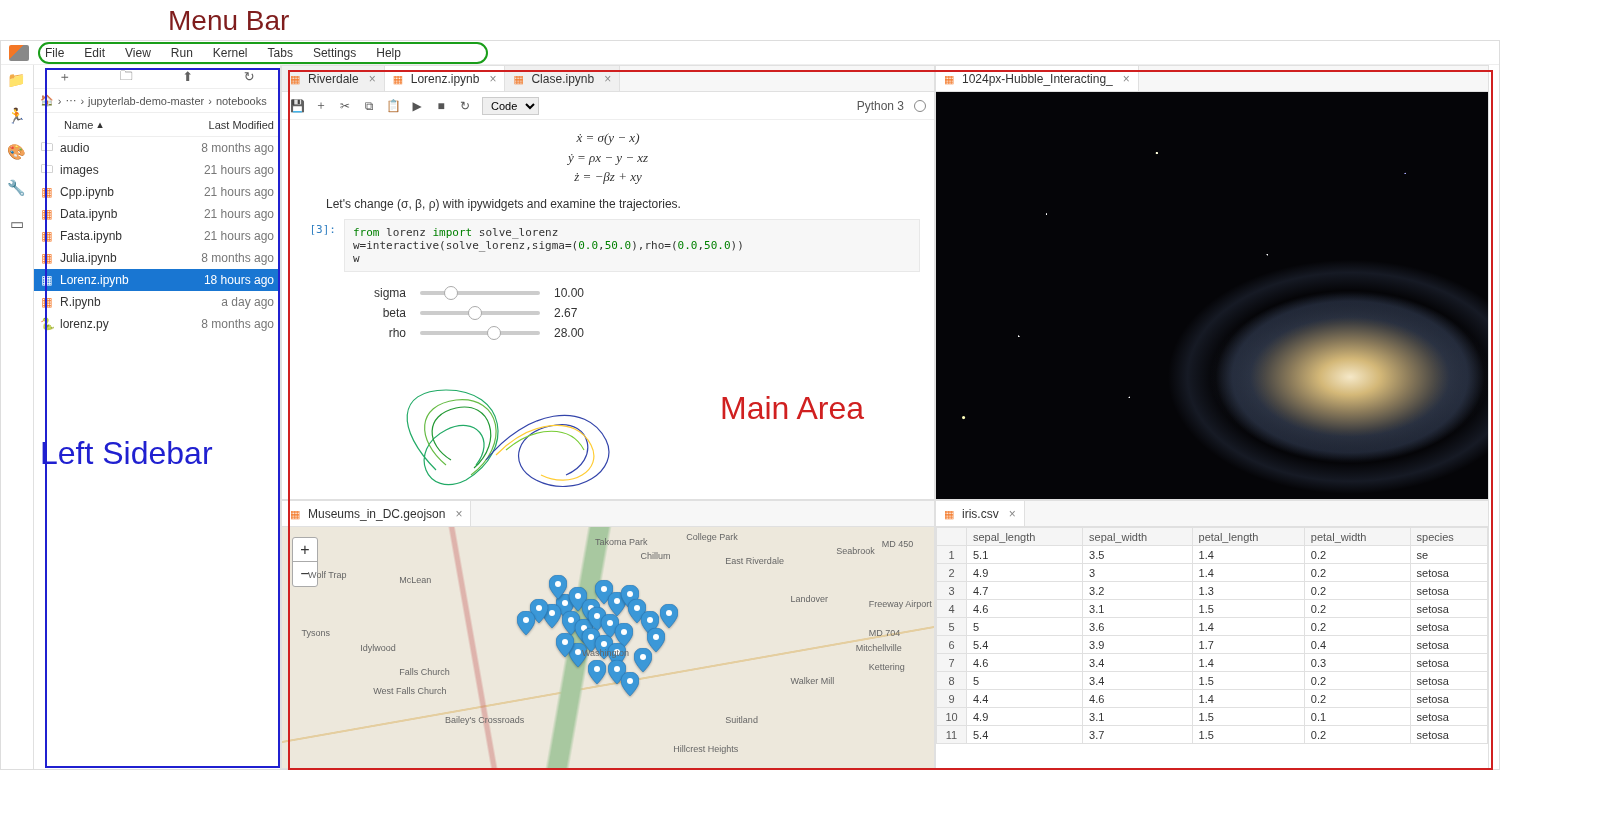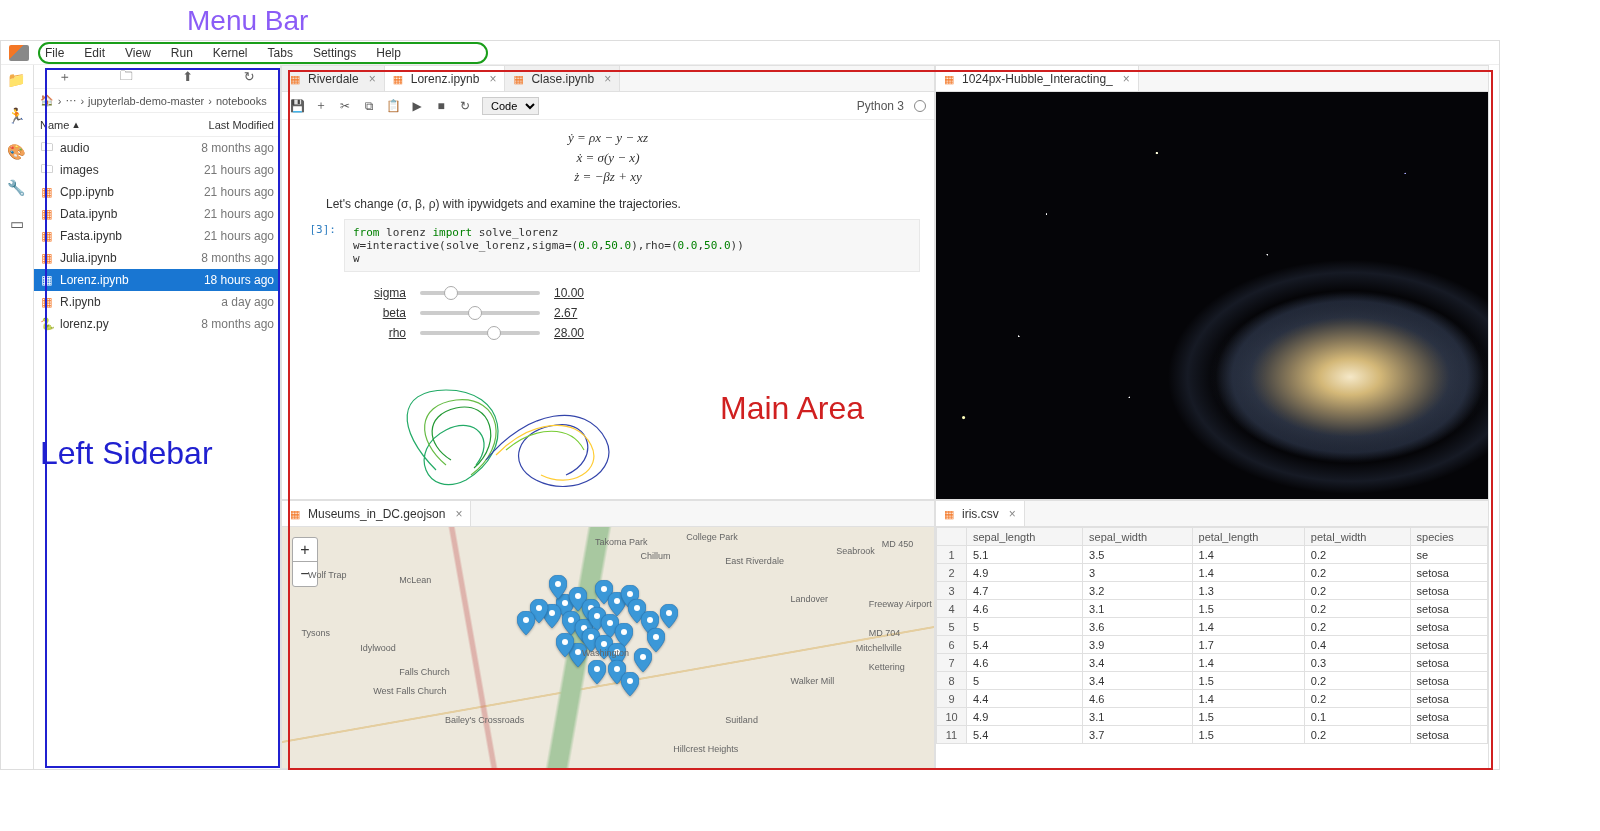--- a/index.html
+++ b/index.html
@@ -1,41 +1,41 @@
 <!DOCTYPE html>
 <html><head>
 <meta charset="utf-8">
 <style>
 * { box-sizing: border-box; margin: 0; padding: 0; }
 body { font-family: -apple-system, BlinkMacSystemFont, "Segoe UI", Helvetica, Arial, sans-serif; font-size: 12px; color: #333; background: #fff; width: 1600px; height: 831px; position: relative; overflow: hidden; }
 
 
 .annotation { position: absolute; font-size: 28px; font-weight: 400; z-index: 100; pointer-events: none; }
-.ann-menu { color: #8b5cf6; top: 5px; left: 187px; }
+.ann-menu { color: #7f1d1d; top: 5px; left: 168px; }
 .ann-menu-box { position: absolute; border: 2px solid #1a9e1a; border-radius: 15px; top: 42px; left: 38px; width: 450px; height: 22px; z-index: 99; pointer-events: none; }
 .ann-sidebar { color: #2020d0; top: 435px; left: 40px; font-size: 32px; }
 .ann-sidebar-box { position: absolute; border: 2px solid #2020d0; top: 68px; left: 45px; width: 235px; height: 700px; z-index: 99; pointer-events: none; }
 .ann-main { color: #d02020; top: 390px; left: 720px; font-size: 32px; }
 .ann-main-box { position: absolute; border: 2px solid #d02020; top: 70px; left: 288px; width: 1205px; height: 700px; z-index: 99; pointer-events: none; }
 
 
 .app { position: absolute; top: 40px; left: 0; width: 1500px; height: 730px; display: flex; flex-direction: column; border: 1px solid #ddd; }
 .menubar { height: 24px; display: flex; align-items: center; padding: 0 8px; gap: 4px; background: #fff; border-bottom: 1px solid #eee; font-size: 12px; }
 .menubar .logo { width: 20px; height: 16px; background: linear-gradient(135deg,#f37726 40%,#888 40%); border-radius: 2px; margin-right: 4px; }
 .menubar span { padding: 2px 8px; cursor: pointer; }
 
 .body-row { flex: 1; display: flex; min-height: 0; }
 .activity-bar { width: 33px; background: #fff; border-right: 1px solid #e0e0e0; display: flex; flex-direction: column; align-items: center; padding-top: 6px; gap: 18px; }
 .activity-bar .aicon { width: 18px; height: 18px; color: #616161; display: flex; align-items: center; justify-content: center; font-size: 15px; cursor: pointer; }
 
 .sidebar { width: 247px; background: #fff; border-right: 1px solid #e0e0e0; display: flex; flex-direction: column; font-size: 12px; }
 .sb-toolbar { height: 24px; display: flex; align-items: center; justify-content: space-around; border-bottom: 1px solid #eee; color: #616161; }
 .sb-toolbar span { cursor: pointer; font-size: 13px; }
 .sb-crumb { height: 24px; display: flex; align-items: center; gap: 4px; padding: 0 6px; border-bottom: 1px solid #eee; font-size: 11px; color: #555; white-space: nowrap; overflow: hidden; }
-.sb-header { height: 24px; display: flex; align-items: center; justify-content: space-between; padding: 0 6px; border-bottom: 1px solid #eee; font-size: 11px; color: #333; }
+.sb-header { height: 24px; display: flex; align-items: center; justify-content: space-between; padding: 0 6px; border-bottom: 1px solid #eee; font-size: 11px; color: #333; margin-left: 24px; }
 .sb-header .col-name { font-weight: 500; display: flex; align-items: center; gap: 4px; }
 .sb-list { flex: 1; overflow: auto; }
 .sb-row { height: 22px; display: flex; align-items: center; justify-content: space-between; padding: 0 6px; cursor: pointer; }
 .sb-row.selected { background: #1976d2; color: #fff; }
 .sb-row .fleft { display: flex; align-items: center; gap: 6px; }
 .sb-row .ficon { width: 14px; text-align: center; font-size: 12px; }
 .sb-row .ficon.folder { color: #616161; }
 .sb-row .ficon.nb { color: #f37726; }
 .sb-row .ficon.py { color: #3572A5; }
 .sb-row.selected .ficon { color: #fff; }
@@ -57,21 +57,21 @@
 .nb-toolbar .kcircle { width: 12px; height: 12px; border: 1px solid #888; border-radius: 50%; }
 .nb-content { flex: 1; overflow: auto; padding: 8px 14px; position: relative; }
 .equations { text-align: center; font-family: Georgia, serif; font-style: italic; font-size: 13px; line-height: 1.5; margin-bottom: 10px; }
 .nb-md { font-size: 12px; margin: 8px 30px; }
 .cell { display: flex; gap: 8px; margin: 8px 0; }
 .cell .prompt { width: 40px; text-align: right; color: #307fc1; font-family: monospace; font-size: 11px; padding-top: 4px;}
 .cell .code { flex: 1; background: #f7f7f7; border: 1px solid #e8e8e8; padding: 6px 8px; font-family: Menlo, Consolas, monospace; font-size: 11px; white-space: pre; color: #333; }
 .code .kw { color: #008000; font-weight: normal; }
 .code .num { color: #008000; }
 .sliders { margin: 14px 0 10px 60px; }
-.srow { display: flex; align-items: center; gap: 14px; margin: 6px 0; font-size: 12px; text-decoration: underline; }
+.srow { display: flex; align-items: center; gap: 14px; margin: 6px 0; font-size: 12px; }
 .srow .slabel { width: 50px; text-align: right; }
 .srow .strack { width: 120px; height: 4px; background: #ccc; border-radius: 2px; position: relative; }
 .srow .sthumb { position: absolute; top: -5px; width: 14px; height: 14px; background: #fff; border: 1px solid #aaa; border-radius: 50%; }
 .srow .sval { width: 50px; }
 .lorenz-svg { margin-left: 60px; }
 
 
 .img-body { flex: 1; background: #000; position: relative; overflow: hidden; }
 .galaxy { position: absolute; inset: 0; background: radial-gradient(ellipse 200px 120px at 75% 70%, #f5e8c8 0%, #d4b878 15%, #8a7a5a 30%, rgba(60,70,90,0.6) 50%, rgba(10,10,20,0) 70%), radial-gradient(circle at 20% 30%, #fff 0.5px, transparent 1px), radial-gradient(circle at 40% 15%, #ffd 0.8px, transparent 1.5px), radial-gradient(circle at 60% 40%, #fff 0.5px, transparent 1px), radial-gradient(circle at 15% 60%, #fff 0.6px, transparent 1px), radial-gradient(circle at 85% 20%, #aaf 0.5px, transparent 1px), radial-gradient(circle at 5% 80%, #ffb 1px, transparent 2px), radial-gradient(circle at 35% 75%, #fff 0.4px, transparent 1px), #050508; }
 .galaxy::after { content:''; position:absolute; inset:0; background: radial-gradient(ellipse 280px 180px at 75% 70%, transparent 30%, rgba(80,100,140,0.25) 42%, transparent 48%, rgba(90,110,150,0.2) 58%, transparent 65%); }
@@ -254,22 +254,22 @@
           <span class="tbicon">▶</span>
           <span class="tbicon">■</span>
           <span class="tbicon">↻</span>
           <select><option>Code</option></select>
           <div class="spacer"></div>
           <span>Python 3</span>
           <span class="kcircle"></span>
         </div>
         <div class="nb-content">
           <div class="equations">
+            <div>ẋ = σ(y − x)</div>
             <div>ẏ = ρx − y − xz</div>
-            <div>ẋ = σ(y − x)</div>
             <div>ż = −βz + xy</div>
           </div>
           <div class="nb-md">Let's change (σ, β, ρ) with ipywidgets and examine the trajectories.</div>
           <div class="cell">
             <div class="prompt">[3]:</div>
             <div class="code" id="cell-code"><span class="kw">from</span> lorenz <span class="kw">import</span> solve_lorenz
 w=interactive(solve_lorenz,sigma=(<span class="num">0.0</span>,<span class="num">50.0</span>),rho=(<span class="num">0.0</span>,<span class="num">50.0</span>))
 w</div>
           </div>
           <div class="sliders" id="sliders">

